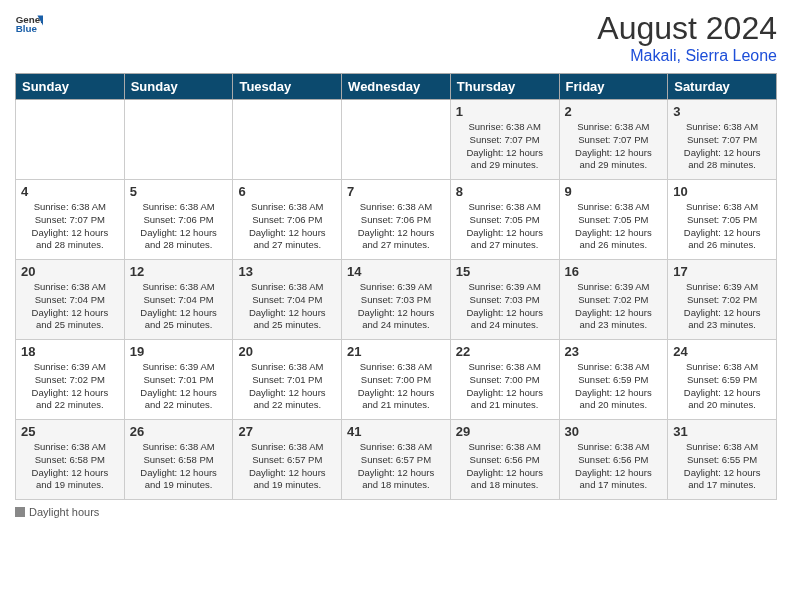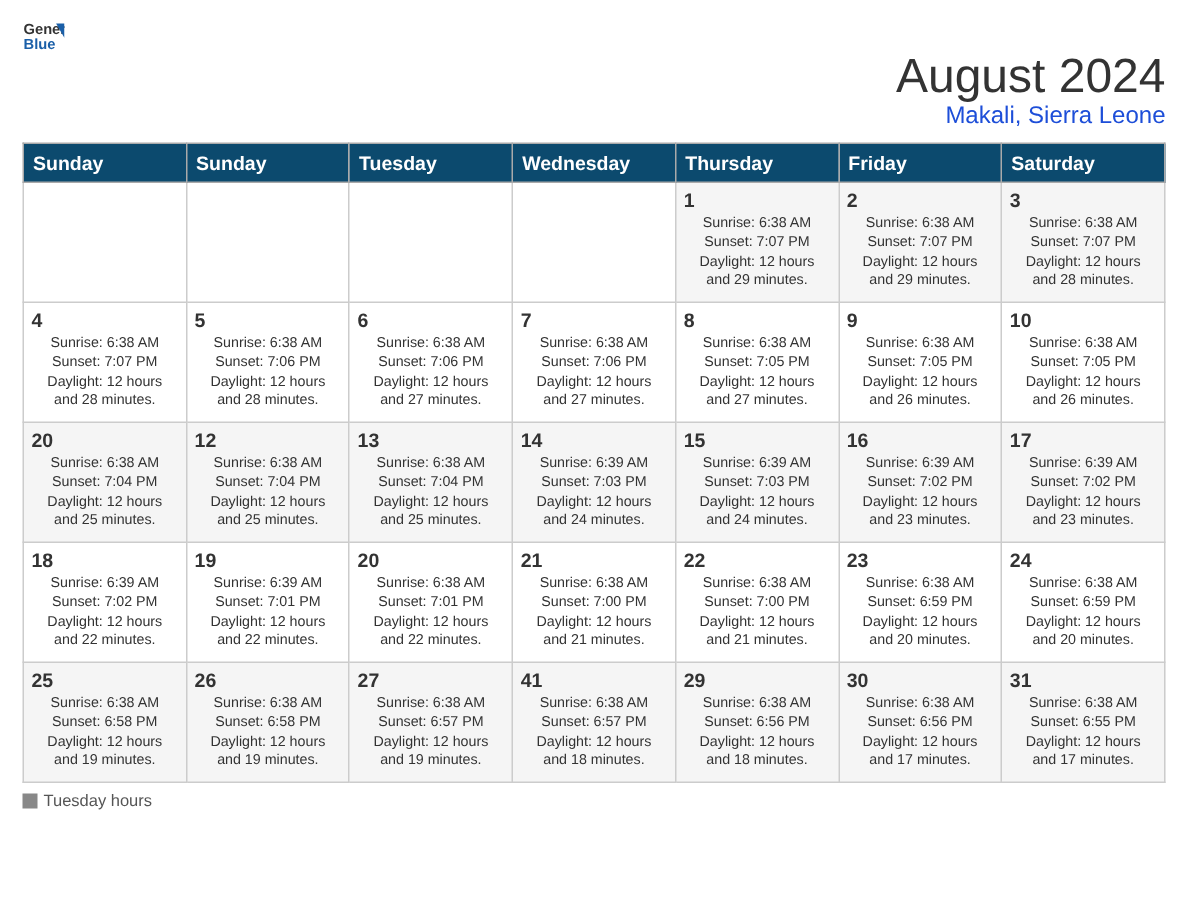--- a/index.html
+++ b/index.html
@@ -25,21 +25,20 @@
       display: flex;
       align-items: center;
       gap: 4px;
     }
     .logo-icon {
       width: 28px;
       height: 28px;
     }
     .title-block {
       text-align: right;
-      margin-top: 22px;
     }
     .month-year {
       font-size: 32px;
       color: #333;
       font-weight: 300;
     }
     .location {
       font-size: 16px;
       color: #1d4ed8;
     }
@@ -365,16 +364,16 @@
 Daylight: 12 hours
 and 17 minutes.</div>
           </td>
         </tr>
       </tbody>
   </table>
 
   <div class="legend">
     <span class="legend-item">
       <span class="legend-dot"></span>
-      <span>Tuesday hours</span>
+      <span>Daylight hours</span>
     </span>
   </div>
 </div>
 
 </body></html>

